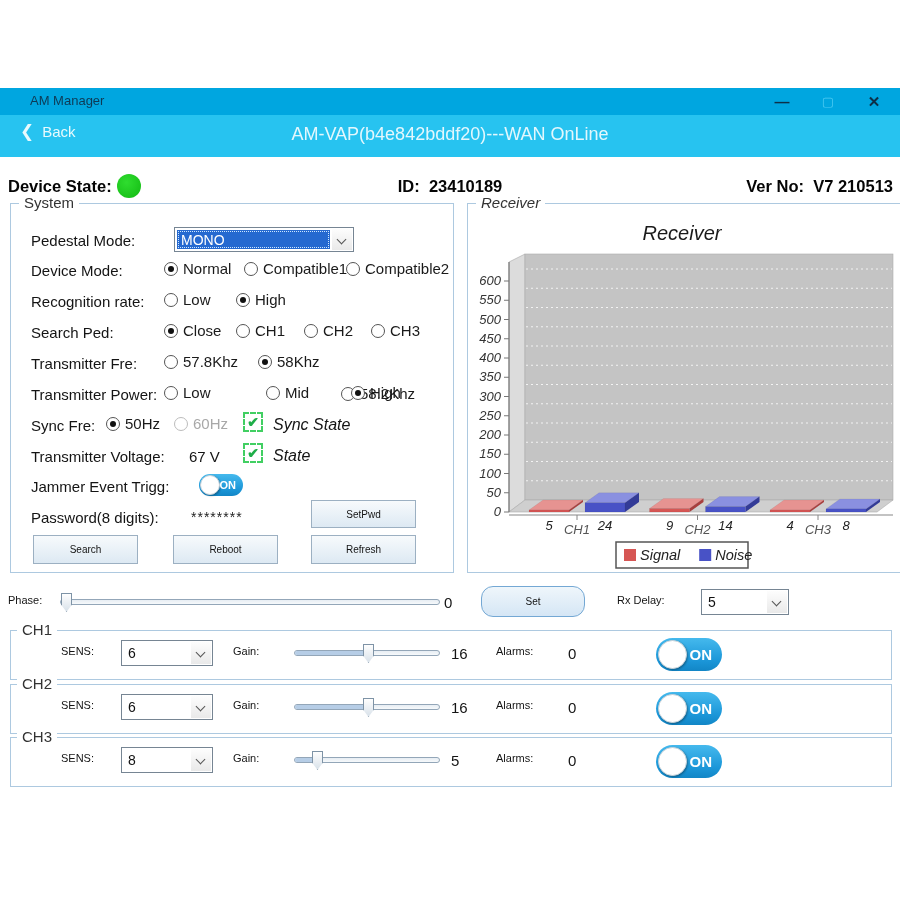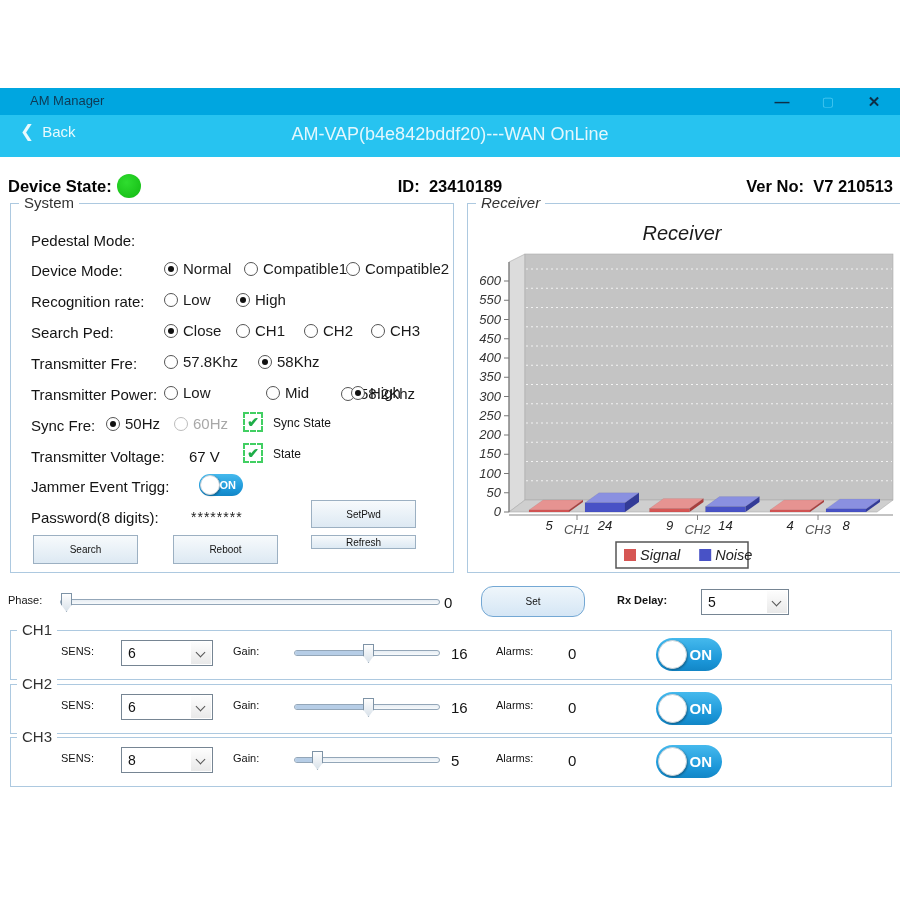--- a/index.html
+++ b/index.html
@@ -49,21 +49,21 @@
            display:flex; align-items:center; padding-left:4px; font-size:14px;
            outline:1px dotted #cfe8ff; outline-offset:-2px; }
   .ddchev { position:absolute; right:1px; top:1px; bottom:1px; width:20px;
             background:linear-gradient(180deg,#fdfdfd,#e9e9e9); }
   .ddchev::after { content:""; position:absolute; left:6px; top:7px; width:6px; height:6px;
                    border-right:1.6px solid #555; border-bottom:1.6px solid #555; transform:rotate(45deg); }
 
   .gcheck { position:absolute; width:20px; height:20px; border:2px dashed #41cf62; background:#fff;
             box-sizing:border-box; display:flex; align-items:center; justify-content:center; }
   .gcheck .mark { color:#1fae49; font-size:14px; font-weight:bold; line-height:1; }
-  .chklbl { position:absolute; font-size:12px; color:#141414; }
+  .chklbl { position:absolute; font-size:16px; color:#141414;font-style:italic; }
 
   .tgl { position:absolute; border-radius:999px; background:linear-gradient(180deg,#45b9ed 0%,#1b96d8 70%,#1286c6 100%); }
   .tgl .knob { position:absolute; background:#fff; border-radius:50%; border:1px solid #c9d3da;
                box-shadow:1px 1px 2px rgba(0,0,0,.3); box-sizing:border-box; }
   .tgl .ontxt { position:absolute; color:#fff; font-weight:bold; }
   .tgl.sm { width:44px; height:22px; }
   .tgl.sm .knob { left:1px; top:1px; width:20px; height:20px; }
   .tgl.sm .ontxt { right:7px; top:5px; font-size:11px; }
   .tgl.lg { width:66px; height:33px; }
   .tgl.lg .knob { left:2px; top:2px; width:29px; height:29px; }
@@ -111,20 +111,24 @@
 </div>
 <div class="abs st-lbl" style="left:595px; top:177px; width:298px; text-align:right;">
   <span>Ver No:</span>&nbsp;
   <span>V7 210513</span>
 </div>
 
 <div class="abs gbox" style="left:10px; top:203px; width:432px; height:368px;padding-left:10px;">
   <div class="glabel">System</div>
 
   <div class="slbl" style="top:28px;">Pedestal Mode:</div>
+  <div class="dd" style="left:163px; top:23px; width:180px; height:25px;">
+    <span class="ddsel">MONO</span>
+    <span class="ddchev"></span>
+  </div>
 
   <div class="slbl" style="top:58px;">Device Mode:</div>
   <div class="opt" style="left:153px; top:56px;">
     <span class="radio sel"></span>
     <span>Normal</span>
   </div>
   <div class="opt" style="left:233px; top:56px;">
     <span class="radio"></span>
     <span>Compatible1</span>
   </div>
@@ -215,21 +219,21 @@
     <span class="knob"></span>
     <span class="ontxt">ON</span>
   </div>
 
   <div class="slbl" style="top:305px;">Password(8 digits):</div>
   <div class="abs pwd" style="left:180px; top:305px;">********</div>
   <div class="btn" style="left:300px; top:296px; width:105px; height:28px;">SetPwd</div>
 
   <div class="btn" style="left:22px; top:331px; width:105px; height:29px;">Search</div>
   <div class="btn" style="left:162px; top:331px; width:105px; height:29px;">Reboot</div>
-  <div class="btn" style="left:300px; top:331px; width:105px; height:14px;">Refresh</div>
+  <div class="btn" style="left:300px; top:331px; width:105px; height:29px;">Refresh</div>
 </div>
 
 <div class="abs gbox" style="left:467px; top:203px; width:434px; height:368px;font-style:italic;">
   <div class="glabel">Receiver</div>
   <svg id="chart-svg" style="position:absolute; left:2px; top:4px;" width="428" height="362" viewBox="0 0 428 362">
       <text x="212" y="32" font-size="20" fill="#1a1a1a" text-anchor="middle" font-family="Liberation Sans, sans-serif">Receiver</text>
       <polygon points="39,54 55,46 55,292 39,304" fill="#dcdcdc" stroke="#a8a8a8" stroke-width="0.6"></polygon>
       <rect x="55" y="46" width="368" height="246" fill="#c4c4c4" stroke="#adadad" stroke-width="0.6"></rect>
       <polygon points="39,304 55,292 423,292 407,304" fill="#cfcfcf" stroke="#adadad" stroke-width="0.6"></polygon>
       <line x1="34" y1="304" x2="39" y2="304" stroke="#777" stroke-width="1"></line>
@@ -308,21 +312,21 @@
       <rect x="229.2" y="341" width="12" height="12" fill="#4852c6"></rect>
       <text x="245.2" y="352" font-size="14.5" fill="#222" font-family="Liberation Sans, sans-serif">Noise</text>
     </svg>
 </div>
 
 <div class="flbl" style="left:8px; top:594px;">Phase:</div>
 <div class="track" style="left:60px; top:599px; width:380px;"></div>
 <div class="sthumb" style="left:61px; top:593px;"></div>
 <div class="fval" style="left:444px; top:594px;">0</div>
 <div class="btn blue" style="left:481px; top:586px; width:104px; height:31px;">Set</div>
-<div class="flbl" style="left:617px; top:594px;font-weight:bold;">Rx Delay:</div>
+<div class="flbl" style="left:617px; top:594px;">Rx Delay:</div>
 <div class="dd" style="left:701px; top:589px; width:88px; height:26px;">
   <span class="ddval">5</span>
   <span class="ddchev"></span>
 </div>
 
 <div class="abs gbox" style="left:10px; top:630px; width:880px; height:48px;">
   <div class="glabel" style="left:6px;">CH1</div>
   <div class="flbl" style="left:50px; top:14px;">SENS:</div>
   <div class="dd" style="left:110px; top:9px; width:92px; height:26px;">
     <span class="ddval">6</span>

